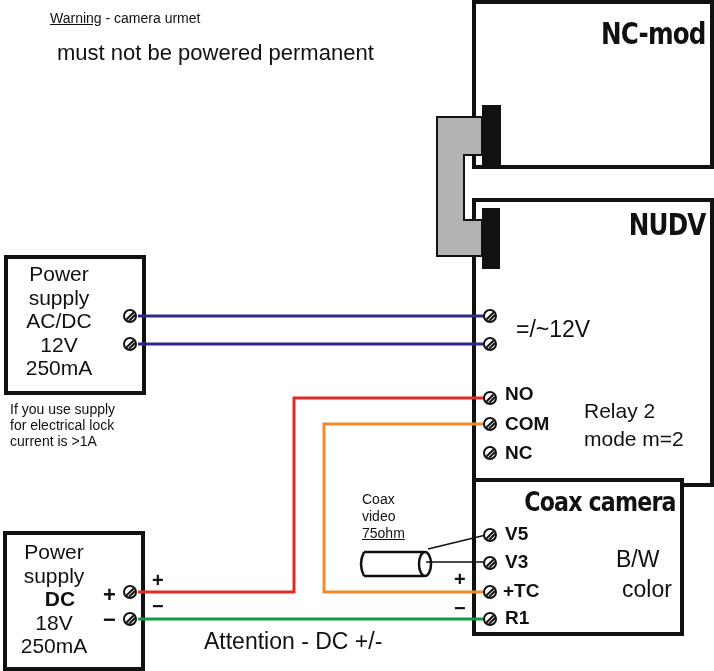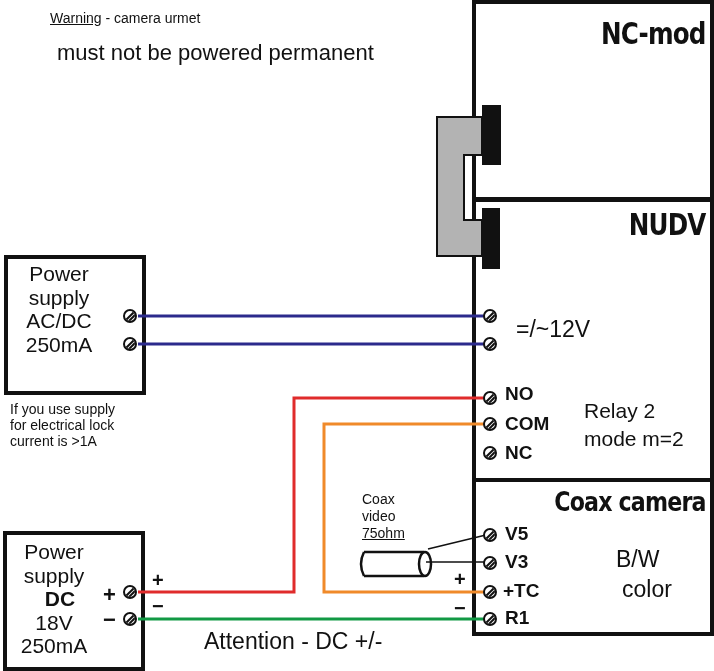--- a/index.html
+++ b/index.html
@@ -16,42 +16,43 @@
   svg.wires { position:absolute; left:0; top:0; }
 </style>
 </head>
 <body>
 
 <div class="abs" style="left:50px; top:10px; font-size:14px;">
   <span style="text-decoration:underline;">Warning</span><span> -  camera urmet</span>
 </div>
 <div class="abs" style="left:57px; top:40px; font-size:22px;">must not be powered permanent</div>
 
-<div class="box" style="left:472px; top:0px; width:242px; height:201px;">
+<div class="box" style="left:472px; top:0px; width:242px; height:169px;">
   <div class="abs title-bold" style="right:4px; top:12px; font-size:30px;">NC-mod</div>
 </div>
 
 <div class="box" style="left:472px; top:198px; width:242px; height:289px;">
   <div class="abs title-bold" style="right:4px; top:5px; font-size:30px;">NUDV</div>
   <div class="abs" style="left:40px; top:114px; font-size:23px;">=/~12V</div>
   <div class="abs" style="left:108px; top:197px; font-size:21px;">Relay 2</div>
   <div class="abs" style="left:108px; top:225px; font-size:21px;">mode m=2</div>
 </div>
 
-<div class="box" style="left:472px; top:478px; width:242px; height:158px;">
+<div class="box" style="left:472px; top:478px; width:212px; height:158px;">
   <div class="abs title-bold" style="right:4px; top:4px; font-size:27px;">Coax camera</div>
   <div class="abs" style="left:140px; top:64px; font-size:23px;">B/W</div>
   <div class="abs" style="left:146px; top:94px; font-size:23px;">color</div>
 </div>
 
 <div class="box" style="left:4px; top:255px; width:142px; height:140px;">
   <div class="ps-text" style="left:0; top:3px; width:102px;">
     <div>Power</div>
     <div>supply</div>
     <div>AC/DC</div>
+    <div>12V</div>
     <div>250mA</div>
   </div>
 </div>
 <div class="abs" style="left:10px; top:401px; font-size:14px; line-height:16px;">
   <div>If you use supply</div>
   <div>for electrical lock</div>
   <div>current is &gt;1A</div>
 </div>
 
 <div class="box" style="left:3px; top:531px; width:142px; height:140px;">

